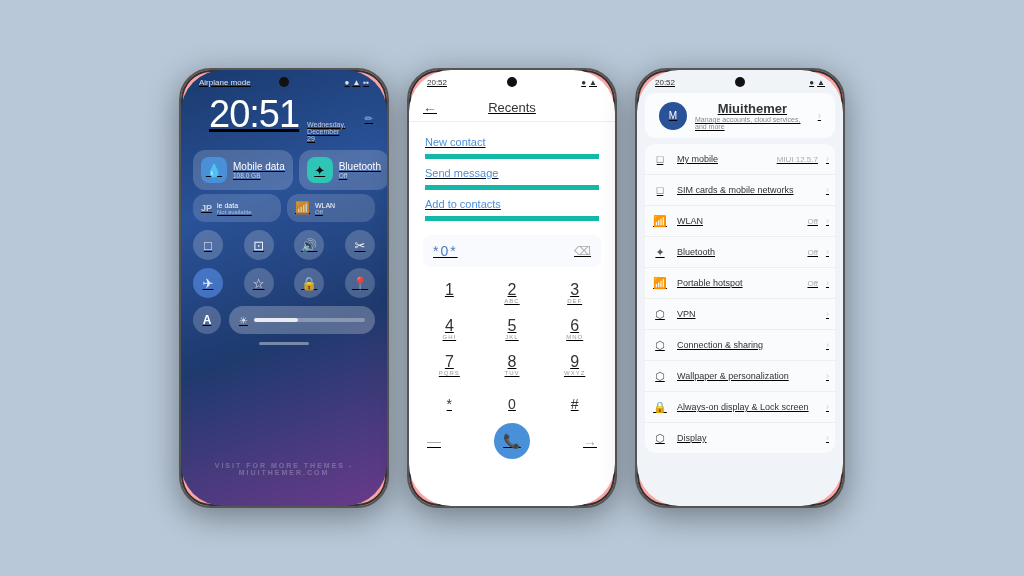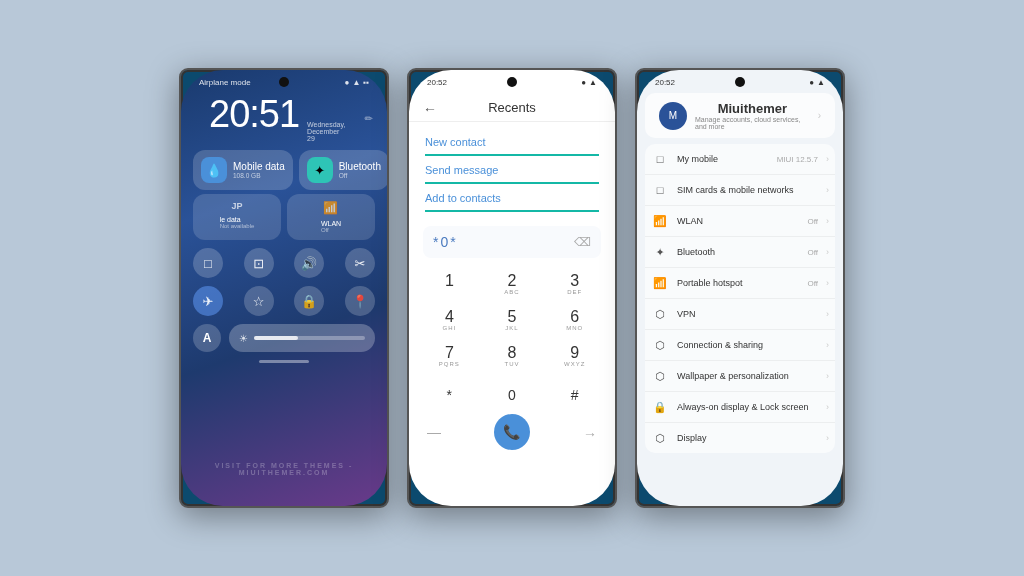--- a/index.html
+++ b/index.html
@@ -10,28 +10,29 @@
       display: flex;
       align-items: center;
       justify-content: center;
       gap: 18px;
       font-family: 'Segoe UI', Arial, sans-serif;
       overflow: hidden;
     }
 
     
     .phone {
-      background: #0c4a6e;
-      border-radius: 9px;
+      background: #fca5a5;
+      border-radius: 32px;
       border: 2px solid #555;
       box-shadow: 0 8px 32px rgba(0,0,0,0.4), inset 0 0 0 2px #333;
       overflow: hidden;
       position: relative;
       display: flex;
       flex-direction: column;
+      text-decoration: underline;
     }
     .phone-screen {
       overflow: hidden;
       position: relative;
     }
 
     
     .phone-1 {
       width: 210px;
       height: 440px;
@@ -153,21 +154,20 @@
       grid-template-columns: 1fr 1fr;
       gap: 6px;
     }
     .cc-tile-sm {
       background: rgba(255,255,255,0.15);
       border-radius: 12px;
       padding: 7px 8px;
       display: flex;
       align-items: center;
       gap: 5px;
-      flex-direction: column;
     }
     .cc-tile-sm-icon { font-size: 12px; color: rgba(255,255,255,0.7); }
     .cc-tile-sm-info .cc-tile-title { font-size: 7px; color: #fff; }
     .cc-tile-sm-info .cc-tile-sub { font-size: 6px; color: rgba(255,255,255,0.55); }
 
     .cc-buttons {
       padding: 4px 12px;
       display: flex;
       justify-content: space-between;
       align-items: center;
@@ -255,21 +255,21 @@
     .recents-actions {
       padding: 8px 16px;
       display: flex;
       flex-direction: column;
       gap: 2px;
     }
     .recents-action-item {
       padding: 6px 0;
       font-size: 11px;
       color: #4a90d9;
-      border-bottom: 2px solid #14b8a6;
+      border-bottom: 5px solid #14b8a6;
     }
 
     .recents-display {
       background: #f8fafd;
       margin: 6px 14px;
       border-radius: 8px;
       padding: 8px 10px;
       display: flex;
       justify-content: space-between;
       align-items: center;

